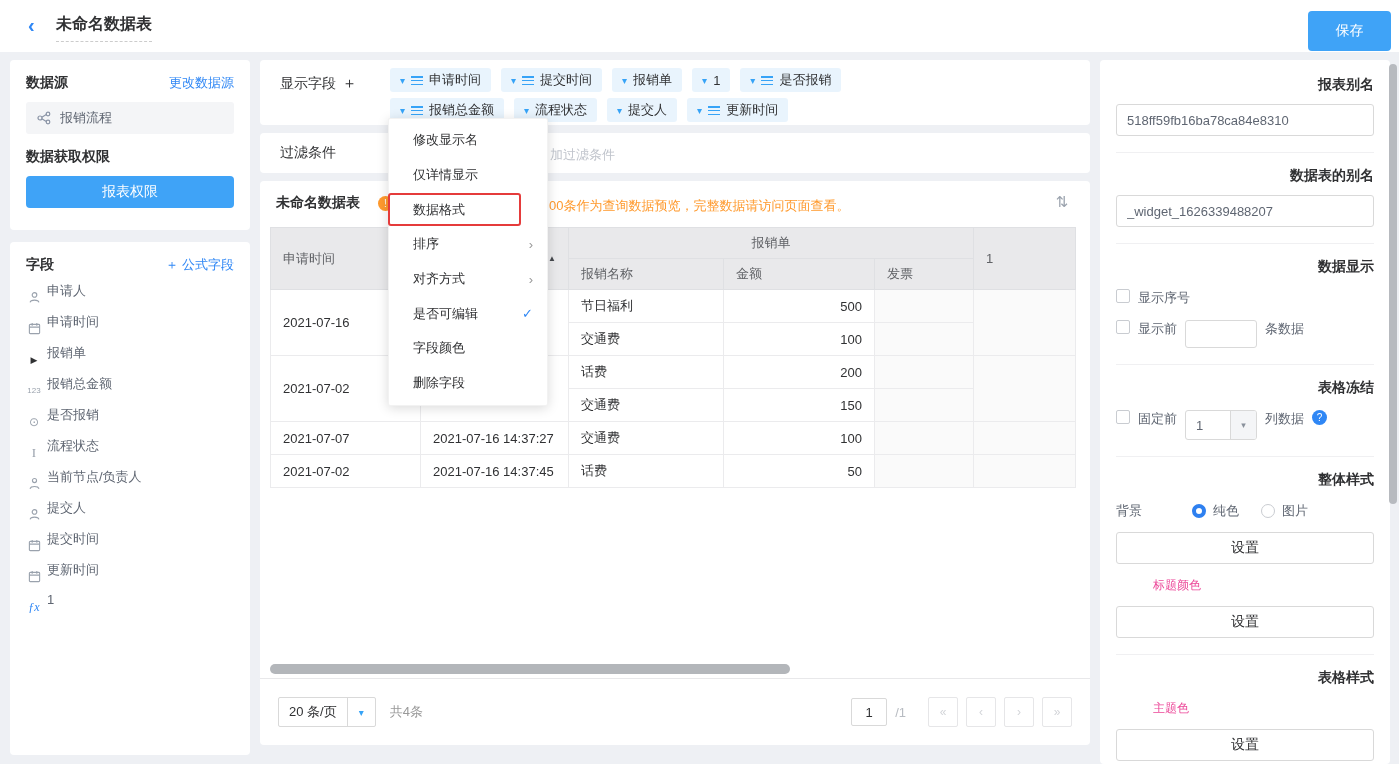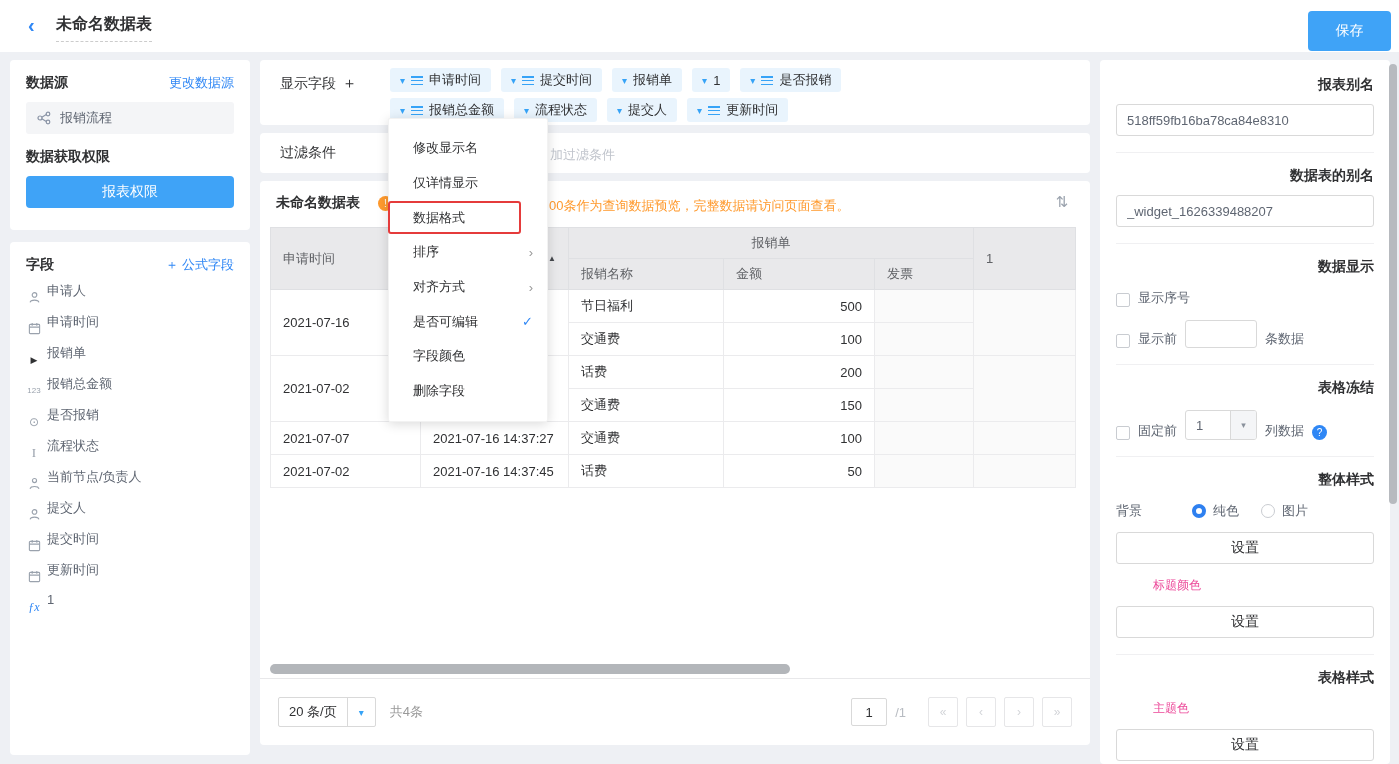--- a/index.html
+++ b/index.html
@@ -69,32 +69,32 @@
   .psize { display:flex; border:1px solid #d9d9d9; border-radius:2px; height:30px; overflow:hidden; cursor:pointer; }
   .psize-val { padding:0 10px; display:flex; align-items:center; font-size:13px; color:#303133; }
   .psize-caret { width:28px; border-left:1px solid #d9d9d9; display:flex; align-items:center; justify-content:center; color:#36a3f7; font-size:10px; }
   .total { font-size:13px; color:#999; }
   .pagi-right { display:flex; align-items:center; gap:8px; }
   .pg-input { width:36px; height:28px; border:1px solid #d9d9d9; border-radius:2px; text-align:center; font-size:13px; color:#303133; font-family:inherit; }
   .pg-of { font-size:13px; color:#b8bcc2; margin-right:14px; }
   .pg-btn { width:30px; height:30px; border:1px solid #e6e6e8; border-radius:2px; background:#fff; color:#d3d5d9; font-size:12px; display:flex; align-items:center; justify-content:center; cursor:default; }
 
   
-  .menu { position:absolute; left:388px; top:118px; width:160px; background:#fff; border:1px solid #f2f2f2; border-radius:2px; box-shadow:0 2px 12px rgba(0,0,0,.15); padding:12px 0; z-index:50; }
+  .menu { position:absolute; left:388px; top:118px; width:160px; background:#fff; border:1px solid #f2f2f2; border-radius:2px; box-shadow:0 2px 12px rgba(0,0,0,.15); padding:4px 0; z-index:50; }
   .menu-item { height:34.7px; display:flex; align-items:center; justify-content:space-between; padding:0 14px 0 24px; font-size:13px; color:#303133; position:relative; cursor:pointer; }
   .menu-item .mi-arrow { color:#999; font-size:13px; }
   .menu-item .mi-check { color:#2f87f5; font-size:13px; }
   .menu-item.highlight::after { content:""; position:absolute; left:-1px; right:26px; top:1px; bottom:1px; border:2px solid #e53b3b; border-radius:3px; pointer-events:none; }
 
   
   .panel { left:1100px; top:60px; width:290px; height:704px; padding:14px 16px; }
   .panel .sec-title { margin-top:2px;text-align:right; }
   .txt-input { width:100%; height:32px; border:1px solid #d9d9d9; border-radius:3px; padding:0 10px; font-size:13px; color:#5f6672; margin-top:10px; font-family:inherit; background:#fff; }
   .divider { border:none; border-top:1px solid #f0f0f2; margin:16px 0 14px; }
-  .chk-row { display:flex; align-items:flex-end; gap:8px; margin-top:13px; font-size:13px; color:#5f6672; }
+  .chk-row { display:flex; align-items:flex-start; gap:8px; margin-top:13px; font-size:13px; color:#5f6672; }
   .checkbox { width:14px; height:14px; border:1px solid #c9ccd1; border-radius:2px; background:#fff; flex:none; cursor:pointer; }
   .mini-input { width:72px; height:28px; border:1px solid #d9d9d9; border-radius:3px; font-size:13px; padding:0 8px; font-family:inherit; }
   .mini-select { display:flex; height:30px; border:1px solid #d9d9d9; border-radius:3px; overflow:hidden; cursor:pointer; }
   .mini-select .val { width:44px; display:flex; align-items:center; padding-left:10px; font-size:13px; color:#5f6672; }
   .mini-select .caret { width:26px; background:#f4f5f7; border-left:1px solid #d9d9d9; display:flex; align-items:center; justify-content:center; color:#8a919c; font-size:9px; }
   .help-icon { width:15px; height:15px; border-radius:50%; background:#2f87f5; color:#fff; font-size:10px; display:flex; align-items:center; justify-content:center; cursor:pointer; }
   .radio-row { display:flex; align-items:center; gap:22px; margin-top:13px; font-size:13px; color:#5f6672; }
   .radio-opt { display:flex; align-items:center; gap:7px; cursor:pointer; }
   .radio { width:14px; height:14px; border-radius:50%; border:1px solid #c9ccd1; background:#fff; }
   .radio.checked { border:4px solid #2e80f0; }

